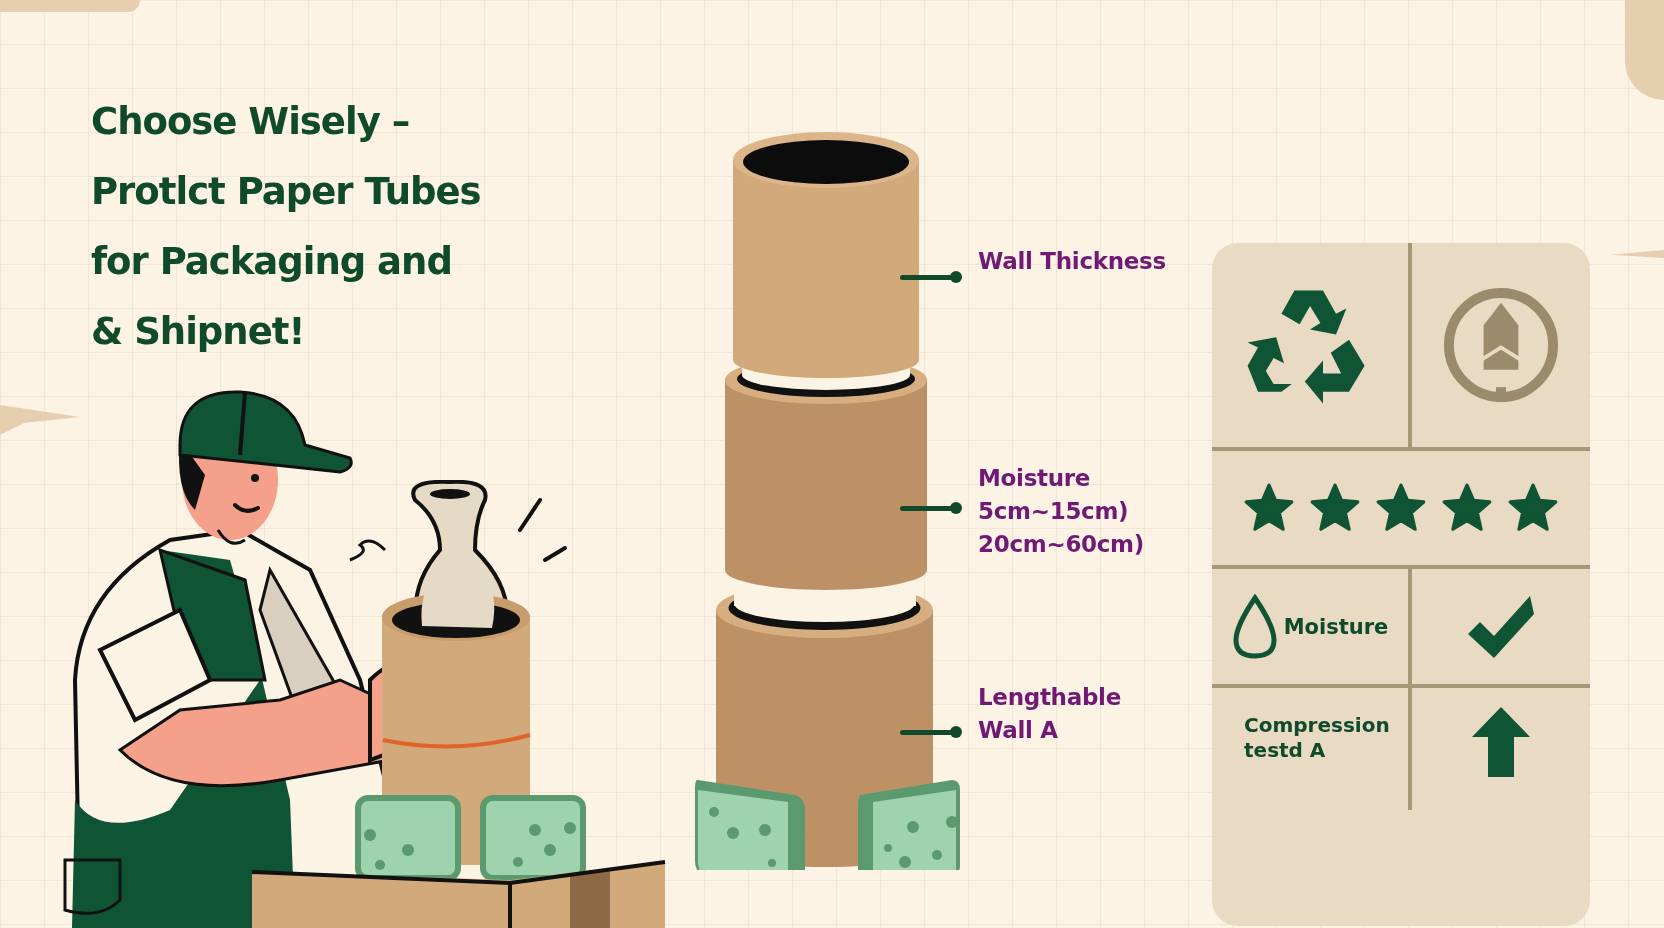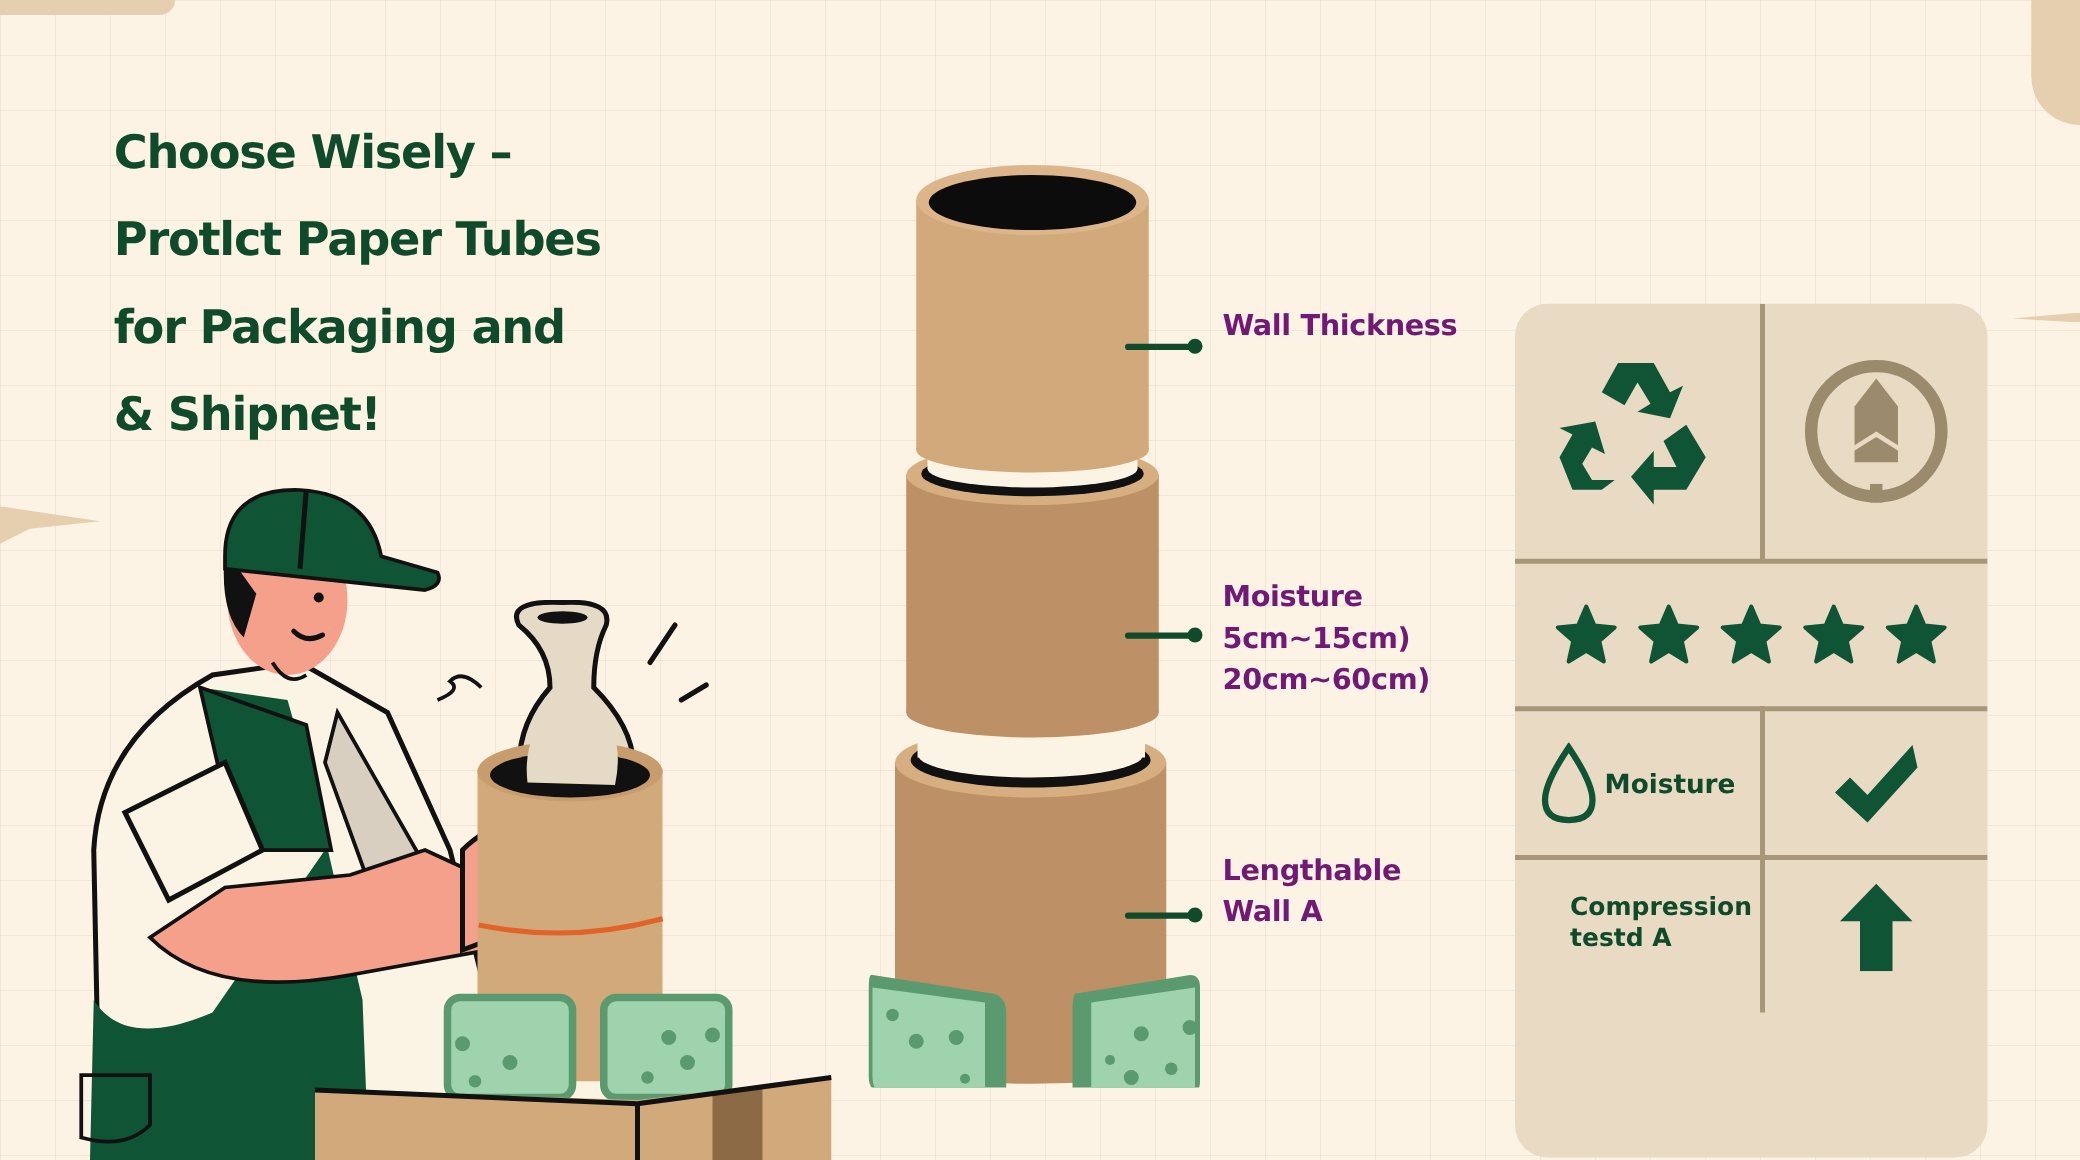--- a/index.html
+++ b/index.html
@@ -213,21 +213,21 @@
       <path d="M23,4 Q4,32 4,46 Q4,62 23,62 Q42,62 42,46 Q42,32 23,4 Z" fill="none" stroke="#0f5434" stroke-width="5"></path>
     </svg>
     <span class="ptext" style="font-size:21px;">Moisture</span>
   </div>
   <div class="cell" style="left:200px;top:326px;width:178px;height:115px;">
     <svg width="70" height="66" viewBox="0 0 70 66">
       <path d="M2,40 L14,28 L28,42 L64,2 L68,20 L28,64 Z" fill="#0f5434"></path>
     </svg>
   </div>
 
-  <div class="cell" style="left:0;top:445px;width:196px;height:122px;justify-content:flex-start;padding-left:44px;box-sizing:border-box;">
+  <div class="cell" style="left:0;top:445px;width:196px;height:122px;justify-content:flex-start;padding-left:32px;box-sizing:border-box;">
     <div class="ptext" style="font-size:20px;line-height:25px;margin-top:-22px;">
       <span style="display:block">Compression</span>
       <span style="display:block">testd A</span>
     </div>
   </div>
   <div class="cell" style="left:200px;top:445px;width:178px;height:122px;">
     <svg width="58" height="70" viewBox="0 0 58 70" style="margin-top:-14px;">
       <path d="M29,0 L58,30 L42,30 L42,70 L16,70 L16,30 L0,30 Z" fill="#0f5434"></path>
     </svg>
   </div>

